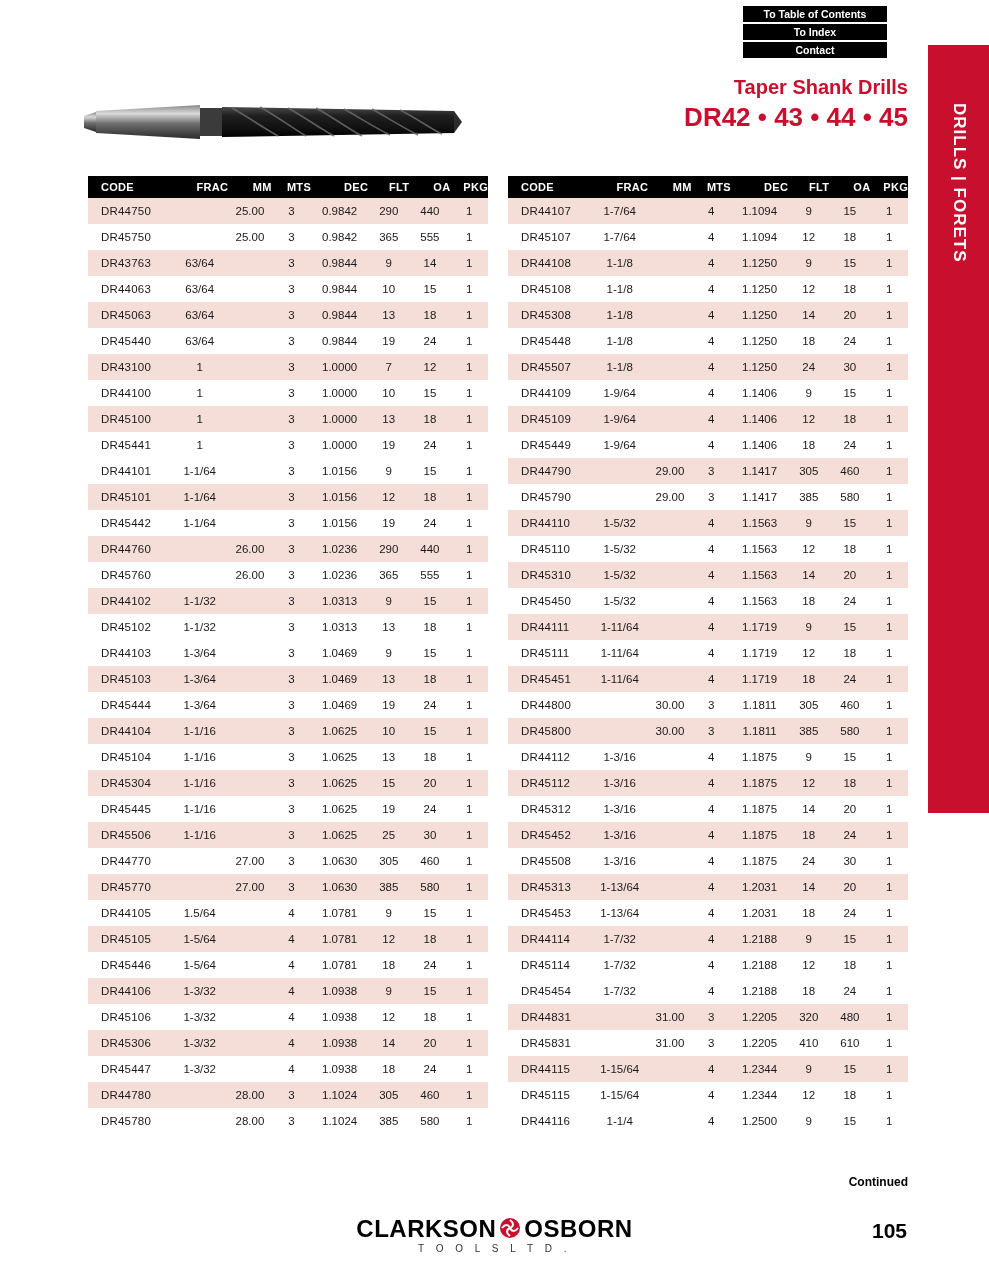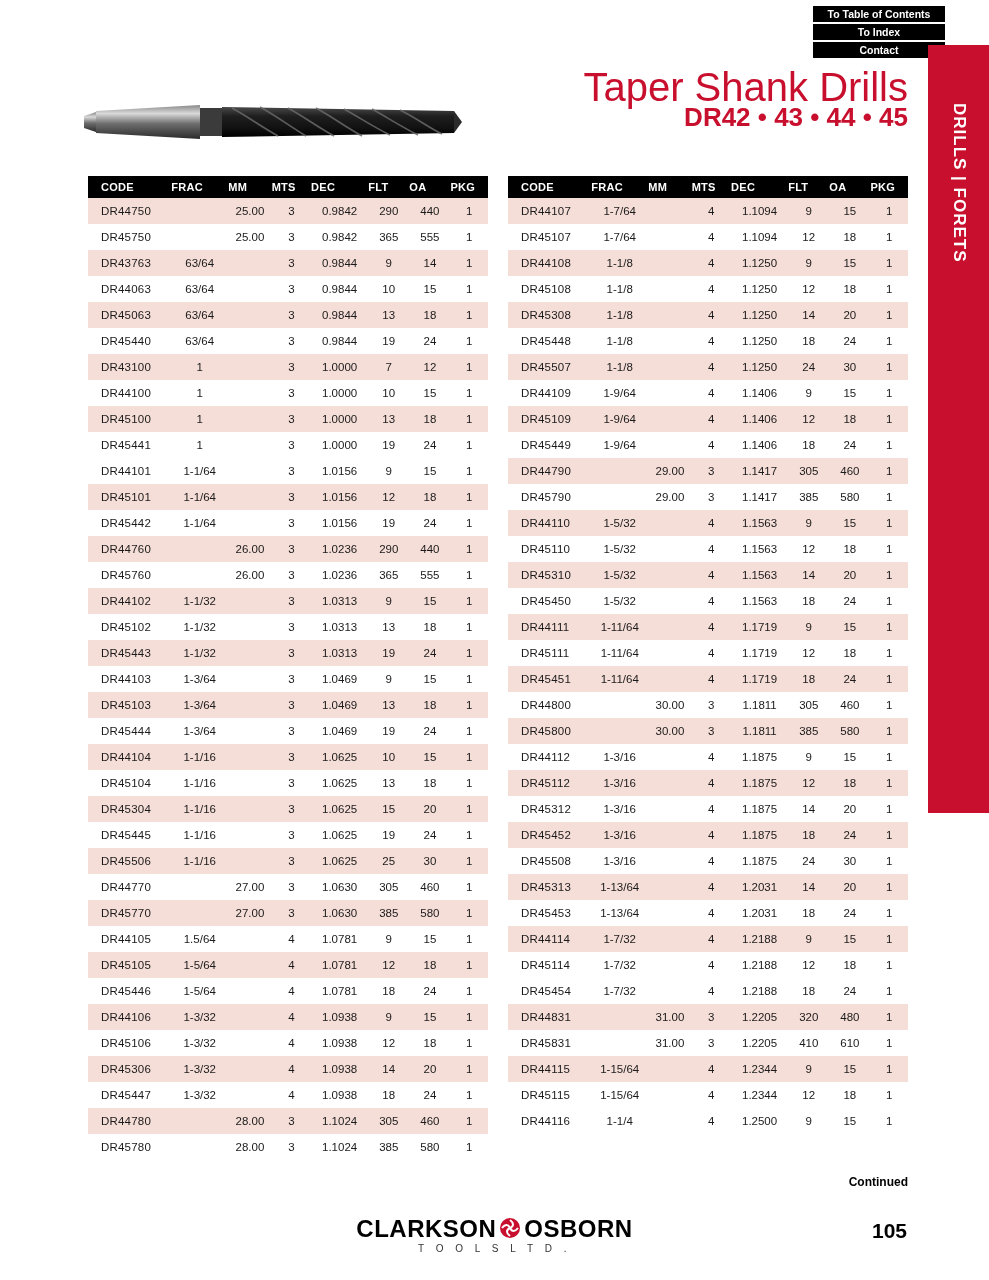--- a/index.html
+++ b/index.html
@@ -13,22 +13,22 @@
     font-family: "Liberation Sans", sans-serif;
     color: #000000;
     position: relative;
     overflow: hidden;
   }
 
   
   .nav-buttons {
     position: absolute;
     top: 6px;
-    left: 813px;
-    width: 132px;
+    left: 743px;
+    width: 144px;
   }
   .nav-btn {
     background: #000000;
     color: #ffffff;
     font-size: 10.5px;
     font-weight: bold;
     text-align: center;
     padding: 2px 0 2px 0;
     margin-bottom: 2px;
     line-height: 12px;
@@ -60,22 +60,22 @@
   
   .title-block {
     position: absolute;
     top: 72px;
     left: 508px;
     width: 400px;
     text-align: right;
   }
   .title-line1 {
     color: #c8102e;
-    font-size: 40px;
-    font-weight: normal;
+    font-size: 20px;
+    font-weight: bold;
     line-height: 30px;
     letter-spacing: 0px;
   }
   .title-line2 {
     color: #c8102e;
     font-size: 26px;
     font-weight: bold;
     line-height: 30px;
     letter-spacing: 0px;
   }
@@ -101,21 +101,21 @@
     border-collapse: collapse;
     width: 100%;
     font-size: 11.5px;
   }
   table.spec thead th {
     background: #000000;
     color: #ffffff;
     font-size: 11px;
     font-weight: bold;
     padding: 5px 0 5px 0;
-    text-align: left;
+    text-align: right;
     letter-spacing: 0.3px;
   }
   table.spec thead th.col-code {
     text-align: left;
     padding-left: 13px;
   }
   table.spec tbody td {
     padding: 4px 0 4px 0;
     text-align: center;
     height: 18px;
@@ -443,30 +443,20 @@
         <tr class="even">
           <td class="col-code">DR45102</td>
           <td>1-1/32</td>
           <td></td>
           <td>3</td>
           <td>1.0313</td>
           <td>13</td>
           <td>18</td>
           <td>1</td>
         </tr>
-        <tr class="odd">
-          <td class="col-code">DR45443</td>
-          <td>1-1/32</td>
-          <td></td>
-          <td>3</td>
-          <td>1.0313</td>
-          <td>19</td>
-          <td>24</td>
-          <td>1</td>
-        </tr>
         <tr class="even">
           <td class="col-code">DR44103</td>
           <td>1-3/64</td>
           <td></td>
           <td>3</td>
           <td>1.0469</td>
           <td>9</td>
           <td>15</td>
           <td>1</td>
         </tr>

